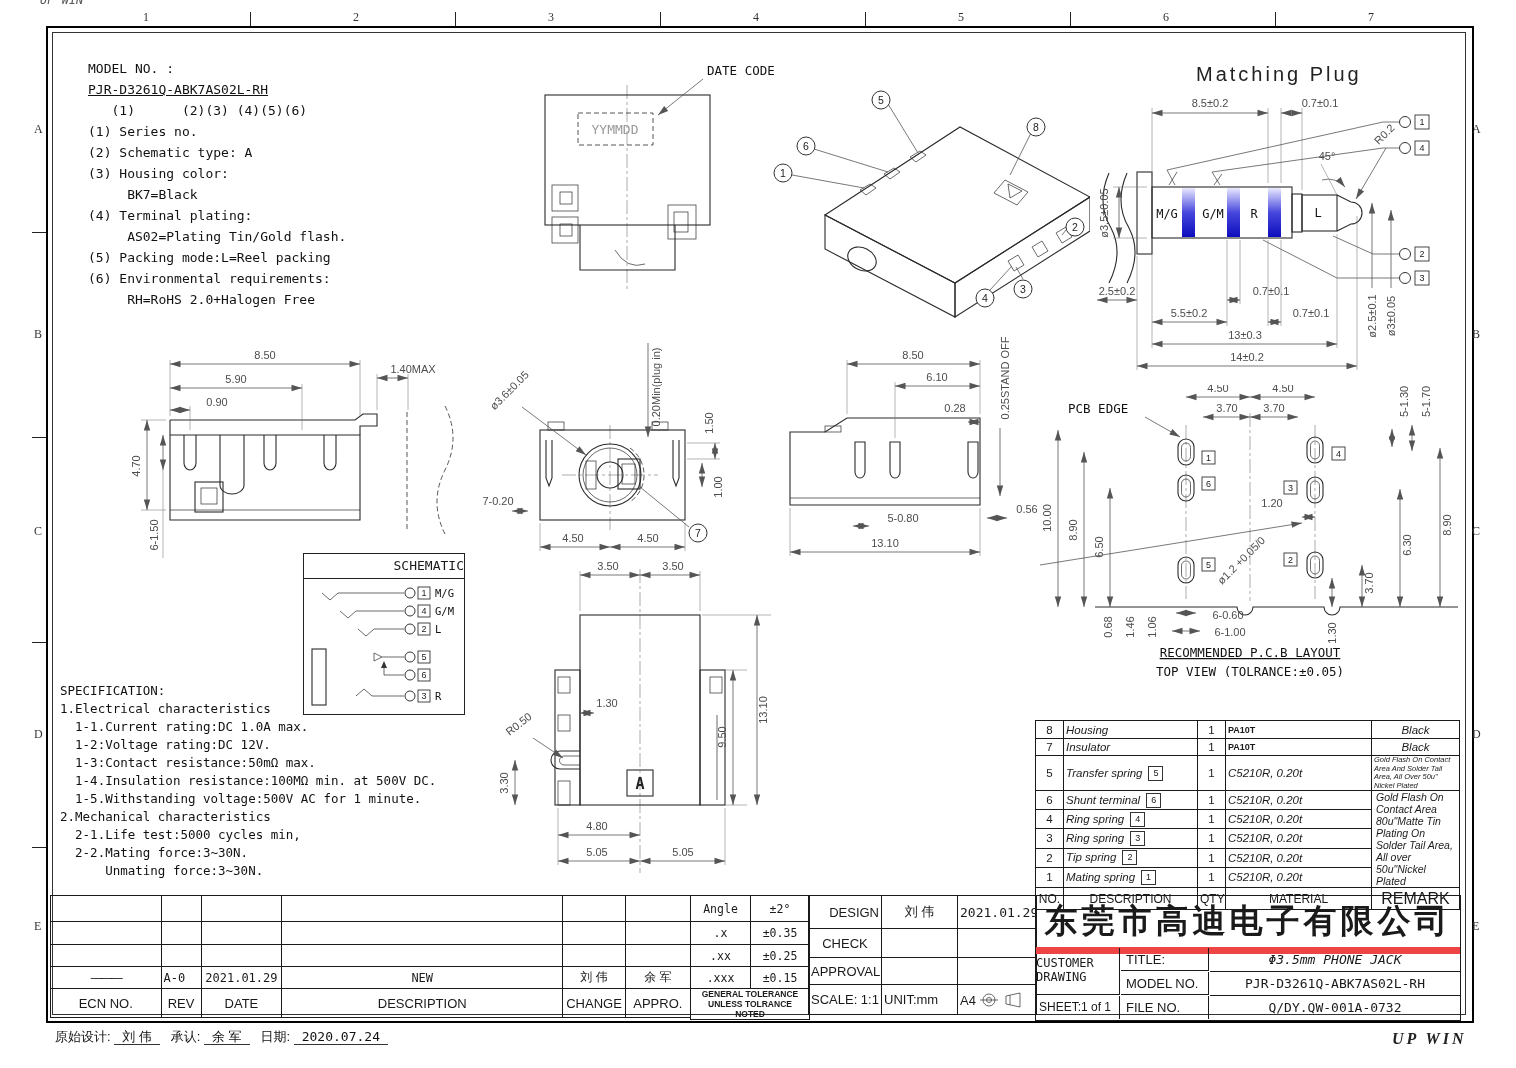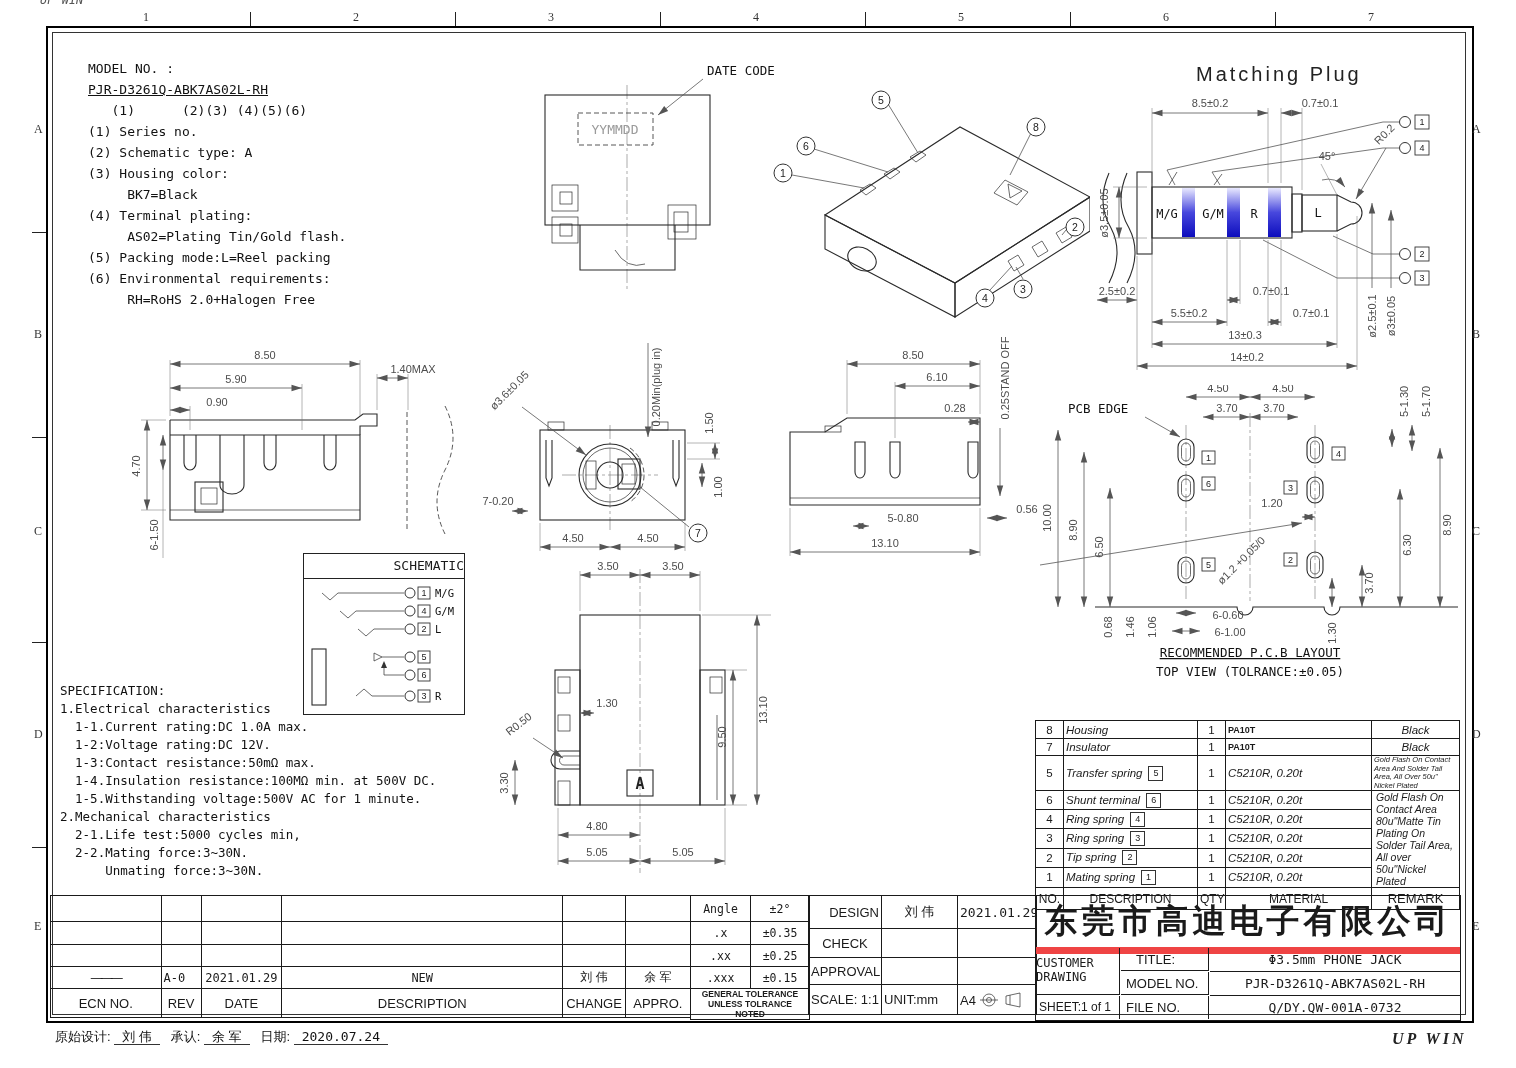--- a/index.html
+++ b/index.html
@@ -551,21 +551,21 @@
       <td style="text-align:center">1</td>
       <td class="it"><span>Mating spring</span><span class="tagbox">1</span></td>
       <td style="text-align:center">1</td>
       <td class="it">C5210R, 0.20t</td>
     </tr>
     <tr style="height:22px">
       <th style="font-size:12px">NO.</th>
       <th style="font-size:12px">DESCRIPTION</th>
       <th style="font-size:12px">QTY</th>
       <th style="font-size:12px">MATERIAL</th>
-      <th style="font-size:13px">REMARK</th>
+      <th style="font-size:16px">REMARK</th>
     </tr>
   </tbody>
     </table>
 
   <table class="abs" style="left:50px;top:895px;width:641px;">
     <colgroup>
         <col style="width:110px">
         <col style="width:40px">
         <col style="width:80px">
         <col style="width:280px">
@@ -682,22 +682,22 @@
         </tr>
   </tbody>
     </table>
 
   <div class="abs" style="left:1035px;top:895px;width:424px;height:124px;border:1px solid #1a1a1a;">
     <div class="abs company" style="left:0;top:0;width:424px;height:51px;line-height:51px;border-bottom:7px solid #ef4444;">东莞市高迪电子有限公司</div>
     <div class="abs" style="left:0;top:52px;width:84px;height:47px;border-right:1px solid #1a1a1a;border-bottom:1px solid #1a1a1a;text-align:left;font:12px 'DejaVu Sans Mono',monospace;padding-top:8px;box-sizing:border-box;">
       <span>CUSTOMER</span><br>
       <span>DRAWING</span></div>
     <div class="abs" style="left:0;top:100px;width:84px;height:23px;border-right:1px solid #1a1a1a;font:12px 'Liberation Sans',sans-serif;line-height:23px;padding-left:3px;box-sizing:border-box;">SHEET:1 of 1</div>
-    <div class="abs" style="left:85px;top:52px;width:88px;height:23px;border-bottom:1px solid #1a1a1a;font:13px 'Liberation Sans',sans-serif;line-height:23px;padding-left:15px;box-sizing:border-box;border-right:1px solid #1a1a1a;">TITLE:</div>
-    <div class="abs mono" style="left:174px;top:52px;width:250px;height:23px;border-bottom:1px solid #1a1a1a;font-size:13px;line-height:23px;text-align:center;">Φ3.5mm PHONE JACK</div>
+    <div class="abs" style="left:85px;top:52px;width:88px;height:23px;border-bottom:1px solid #1a1a1a;font:13px 'Liberation Sans',sans-serif;line-height:23px;padding-left:5px;box-sizing:border-box;border-right:1px solid #1a1a1a;">TITLE:</div>
+    <div class="abs mono" style="left:174px;top:52px;width:250px;height:23px;border-bottom:1px solid #1a1a1a;font-size:13px;line-height:23px;text-align:center;font-style:italic;">Φ3.5mm PHONE JACK</div>
     <div class="abs" style="left:85px;top:76px;width:88px;height:23px;border-bottom:1px solid #1a1a1a;font:13px 'Liberation Sans',sans-serif;line-height:23px;padding-left:5px;box-sizing:border-box;border-right:1px solid #1a1a1a;">MODEL NO.</div>
     <div class="abs mono" style="left:174px;top:76px;width:250px;height:23px;border-bottom:1px solid #1a1a1a;font-size:13px;line-height:23px;text-align:center;">PJR-D3261Q-ABK7AS02L-RH</div>
     <div class="abs" style="left:85px;top:100px;width:88px;height:23px;font:13px 'Liberation Sans',sans-serif;line-height:23px;padding-left:5px;box-sizing:border-box;border-right:1px solid #1a1a1a;">FILE NO.</div>
     <div class="abs mono" style="left:174px;top:100px;width:250px;height:23px;font-size:13px;line-height:23px;text-align:center;">Q/DY.QW-001A-0732</div>
   </div>
 
   <div class="abs footer" style="left:55px;top:1028px;">
     <span>原始设计:</span>
     <span class="uv">刘 伟</span>&nbsp;&nbsp;
     <span>承认:</span>

